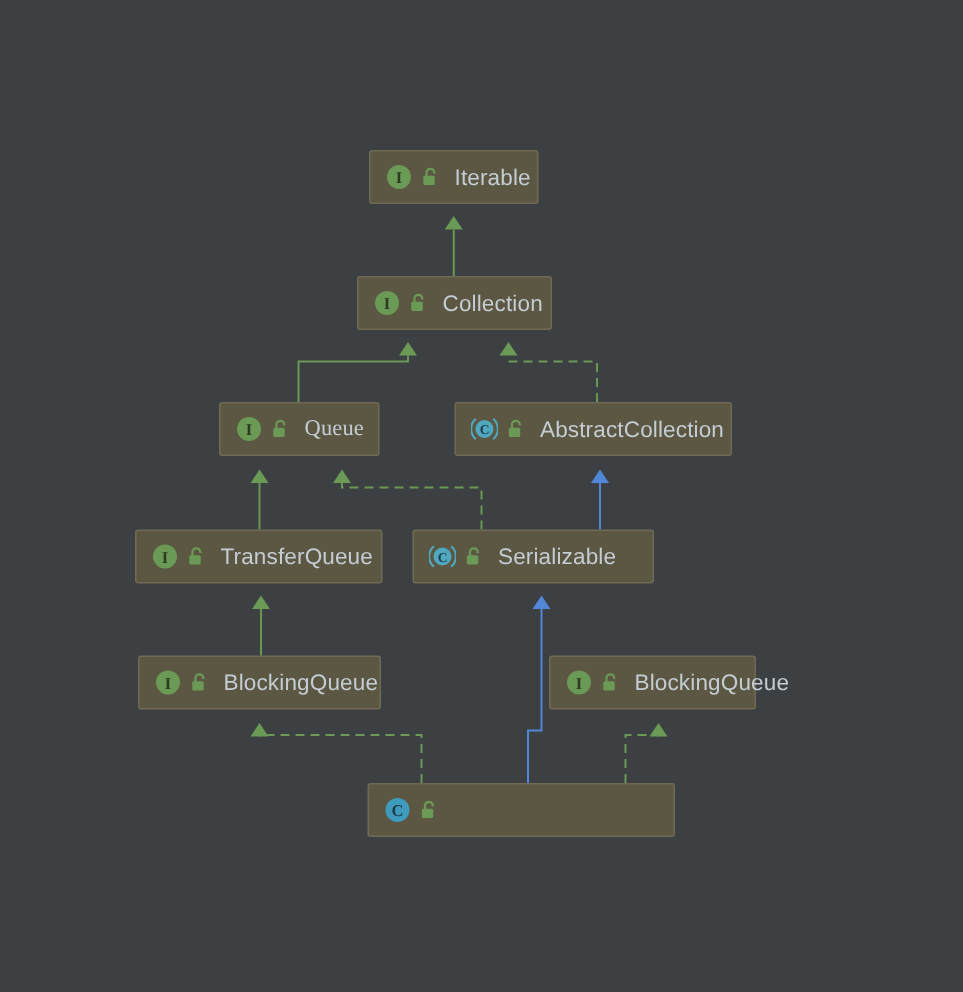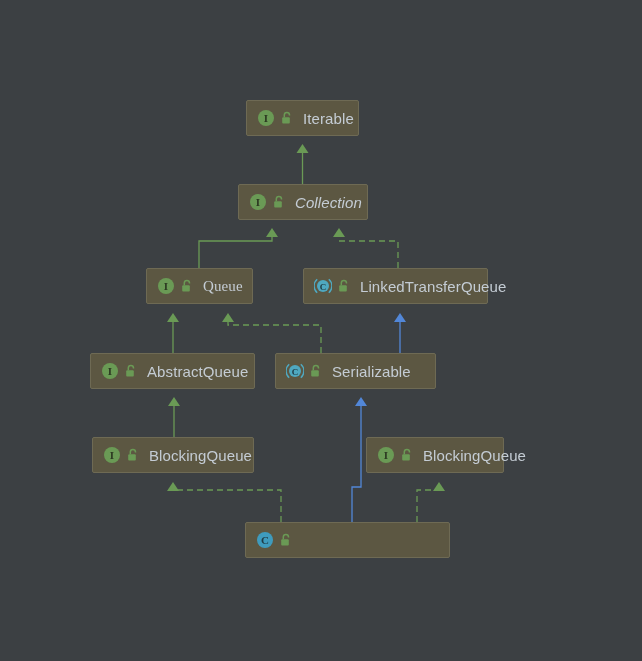--- a/index.html
+++ b/index.html
@@ -120,21 +120,21 @@
       </div>
       <div class="node" style="left: 238px; top: 184px; width: 130px; background: rgb(92, 87, 66); border-color: rgb(110, 106, 84);">
         <svg viewBox="0 0 18 18" class="node-icon-stereotype">
           <circle cx="9" cy="9" r="8" fill="#6a9a55"></circle>
           <text x="9" y="13.2" text-anchor="middle" font-family="&quot;Liberation Serif&quot;, serif" font-size="11" font-weight="bold" fill="#2c3a22">I</text>
         </svg>
         <svg viewBox="0 0 14 14" class="node-icon-visibility">
           <path d="M4.3,6.3 V4.1 A2.6,2.6 0 0 1 9.5,4.1 V4.6" fill="none" stroke="#6a9a55" stroke-width="1.5"></path>
           <rect x="2.2" y="6.2" width="7.6" height="6.2" rx="1" fill="#6a9a55"></rect>
         </svg>
-        <span class="node-label" style="color: rgb(196, 204, 212); font-style: italic;">Collection</span>
+        <span class="node-label" style="color: rgb(196, 204, 212);">Collection</span>
       </div>
       <div class="node" style="left: 146px; top: 268px; width: 107px; background: rgb(92, 87, 66); border-color: rgb(110, 106, 84);">
         <svg viewBox="0 0 18 18" class="node-icon-stereotype">
           <circle cx="9" cy="9" r="8" fill="#6a9a55"></circle>
           <text x="9" y="13.2" text-anchor="middle" font-family="&quot;Liberation Serif&quot;, serif" font-size="11" font-weight="bold" fill="#2c3a22">I</text>
         </svg>
         <svg viewBox="0 0 14 14" class="node-icon-visibility">
           <path d="M4.3,6.3 V4.1 A2.6,2.6 0 0 1 9.5,4.1 V4.6" fill="none" stroke="#6a9a55" stroke-width="1.5"></path>
           <rect x="2.2" y="6.2" width="7.6" height="6.2" rx="1" fill="#6a9a55"></rect>
         </svg>
@@ -144,32 +144,32 @@
         <svg viewBox="0 0 18 18" class="node-icon-stereotype">
           <path d="M3.2,2.2 A9,9 0 0 0 3.2,15.8" fill="none" stroke="#4fa8c0" stroke-width="1.4"></path>
           <path d="M14.8,2.2 A9,9 0 0 1 14.8,15.8" fill="none" stroke="#4fa8c0" stroke-width="1.4"></path>
           <circle cx="9" cy="9" r="6" fill="#4fa8c0"></circle>
           <text x="9" y="12.6" text-anchor="middle" font-family="&quot;Liberation Serif&quot;, serif" font-size="9" font-weight="bold" fill="#1e3b44">C</text>
         </svg>
         <svg viewBox="0 0 14 14" class="node-icon-visibility">
           <path d="M4.3,6.3 V4.1 A2.6,2.6 0 0 1 9.5,4.1 V4.6" fill="none" stroke="#6a9a55" stroke-width="1.5"></path>
           <rect x="2.2" y="6.2" width="7.6" height="6.2" rx="1" fill="#6a9a55"></rect>
         </svg>
-        <span class="node-label" style="color: rgb(196, 204, 212);">LinkedTransferQueue</span>
+        <span class="node-label" style="color: rgb(196, 204, 212);">AbstractCollection</span>
       </div>
       <div class="node" style="left: 90px; top: 353px; width: 165px; background: rgb(92, 87, 66); border-color: rgb(110, 106, 84);">
         <svg viewBox="0 0 18 18" class="node-icon-stereotype">
           <circle cx="9" cy="9" r="8" fill="#6a9a55"></circle>
           <text x="9" y="13.2" text-anchor="middle" font-family="&quot;Liberation Serif&quot;, serif" font-size="11" font-weight="bold" fill="#2c3a22">I</text>
         </svg>
         <svg viewBox="0 0 14 14" class="node-icon-visibility">
           <path d="M4.3,6.3 V4.1 A2.6,2.6 0 0 1 9.5,4.1 V4.6" fill="none" stroke="#6a9a55" stroke-width="1.5"></path>
           <rect x="2.2" y="6.2" width="7.6" height="6.2" rx="1" fill="#6a9a55"></rect>
         </svg>
-        <span class="node-label" style="color: rgb(196, 204, 212);">AbstractQueue</span>
+        <span class="node-label" style="color: rgb(196, 204, 212);">TransferQueue</span>
       </div>
       <div class="node" style="left: 275px; top: 353px; width: 161px; background: rgb(92, 87, 66); border-color: rgb(110, 106, 84);">
         <svg viewBox="0 0 18 18" class="node-icon-stereotype">
           <path d="M3.2,2.2 A9,9 0 0 0 3.2,15.8" fill="none" stroke="#4fa8c0" stroke-width="1.4"></path>
           <path d="M14.8,2.2 A9,9 0 0 1 14.8,15.8" fill="none" stroke="#4fa8c0" stroke-width="1.4"></path>
           <circle cx="9" cy="9" r="6" fill="#4fa8c0"></circle>
           <text x="9" y="12.6" text-anchor="middle" font-family="&quot;Liberation Serif&quot;, serif" font-size="9" font-weight="bold" fill="#1e3b44">C</text>
         </svg>
         <svg viewBox="0 0 14 14" class="node-icon-visibility">
           <path d="M4.3,6.3 V4.1 A2.6,2.6 0 0 1 9.5,4.1 V4.6" fill="none" stroke="#6a9a55" stroke-width="1.5"></path>

